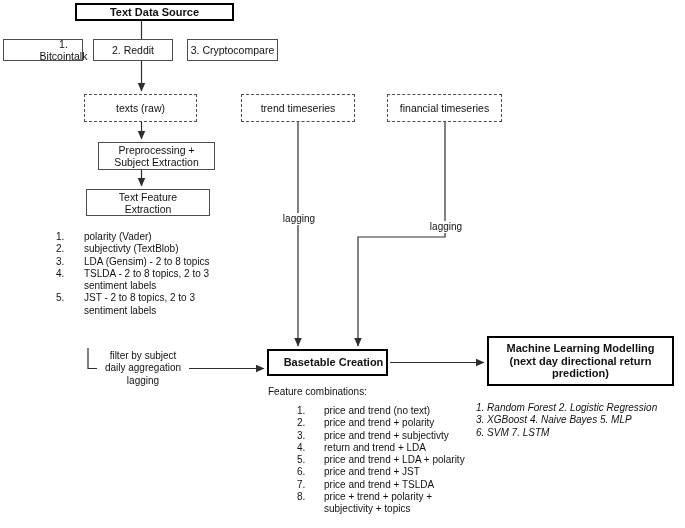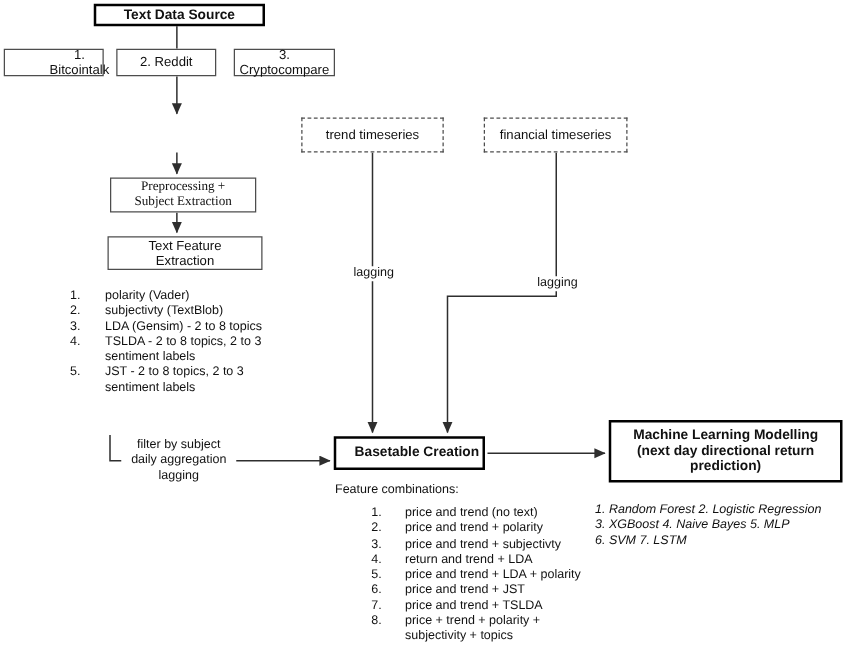--- a/index.html
+++ b/index.html
@@ -91,30 +91,31 @@
     <path class="wire" d="M141.5 20 V 39"></path>
     <path class="wire" d="M141.5 61 V 91" marker-end="url(#ah)"></path>
     <path class="wire" d="M141.5 122 V 139" marker-end="url(#ah)"></path>
     <path class="wire" d="M141.5 170 V 186" marker-end="url(#ah)"></path>
     <path class="wire" d="M298 122 V 346" marker-end="url(#ah)"></path>
     <path class="wire" d="M445 122 V 237 H 358 V 346" marker-end="url(#ah)"></path>
     <path class="wire" d="M88 348 V 368.5 H 264" marker-end="url(#ah)"></path>
     <path class="wire" d="M390 362.5 H 484" marker-end="url(#ah)"></path>
   </svg>
 
-  <div class="box strong" style="left:75px; top:3px; width:137px; height:18px;">Text Data Source</div>
+  <div class="box strong" style="left:75px; top:3px; width:159px; height:18px;">Text Data Source</div>
 
   <div class="box light" style="left:3px; top:39px; width:80px; height:22px;padding-left:41px;">1. Bitcointalk</div>
   <div class="box light" style="left:93px; top:39px; width:80px; height:22px;">2. Reddit</div>
-  <div class="box light" style="left:187px; top:39px; width:81px; height:22px;">3. Cryptocompare</div>
-
+  <div class="box light" style="left:187px; top:39px; width:91px; height:22px;">3. Cryptocompare</div>
+
+  <div class="box dashed" style="left:84px; top:94px; width:113px; height:28px;">texts (raw)</div>
   <div class="box dashed" style="left:241px; top:94px; width:114px; height:28px;">trend timeseries</div>
   <div class="box dashed" style="left:387px; top:94px; width:115px; height:28px;">financial timeseries</div>
 
-  <div class="box light" style="left:88px; top:142px; width:117px; height:28px;font-family:Liberation Serif, serif;">Preprocessing +
+  <div class="box light" style="left:98px; top:142px; width:117px; height:28px;">Preprocessing +
 Subject Extraction</div>
   <div class="box light" style="left:86px; top:189px; width:124px; height:27px;">Text Feature
 Extraction</div>
 
   <div class="numlist features" style="left:56px; top:231px; width:195px;">
 
       <div class="row">
         <span class="n">1.</span>
         <span class="t">polarity (Vader)</span>
       </div>

